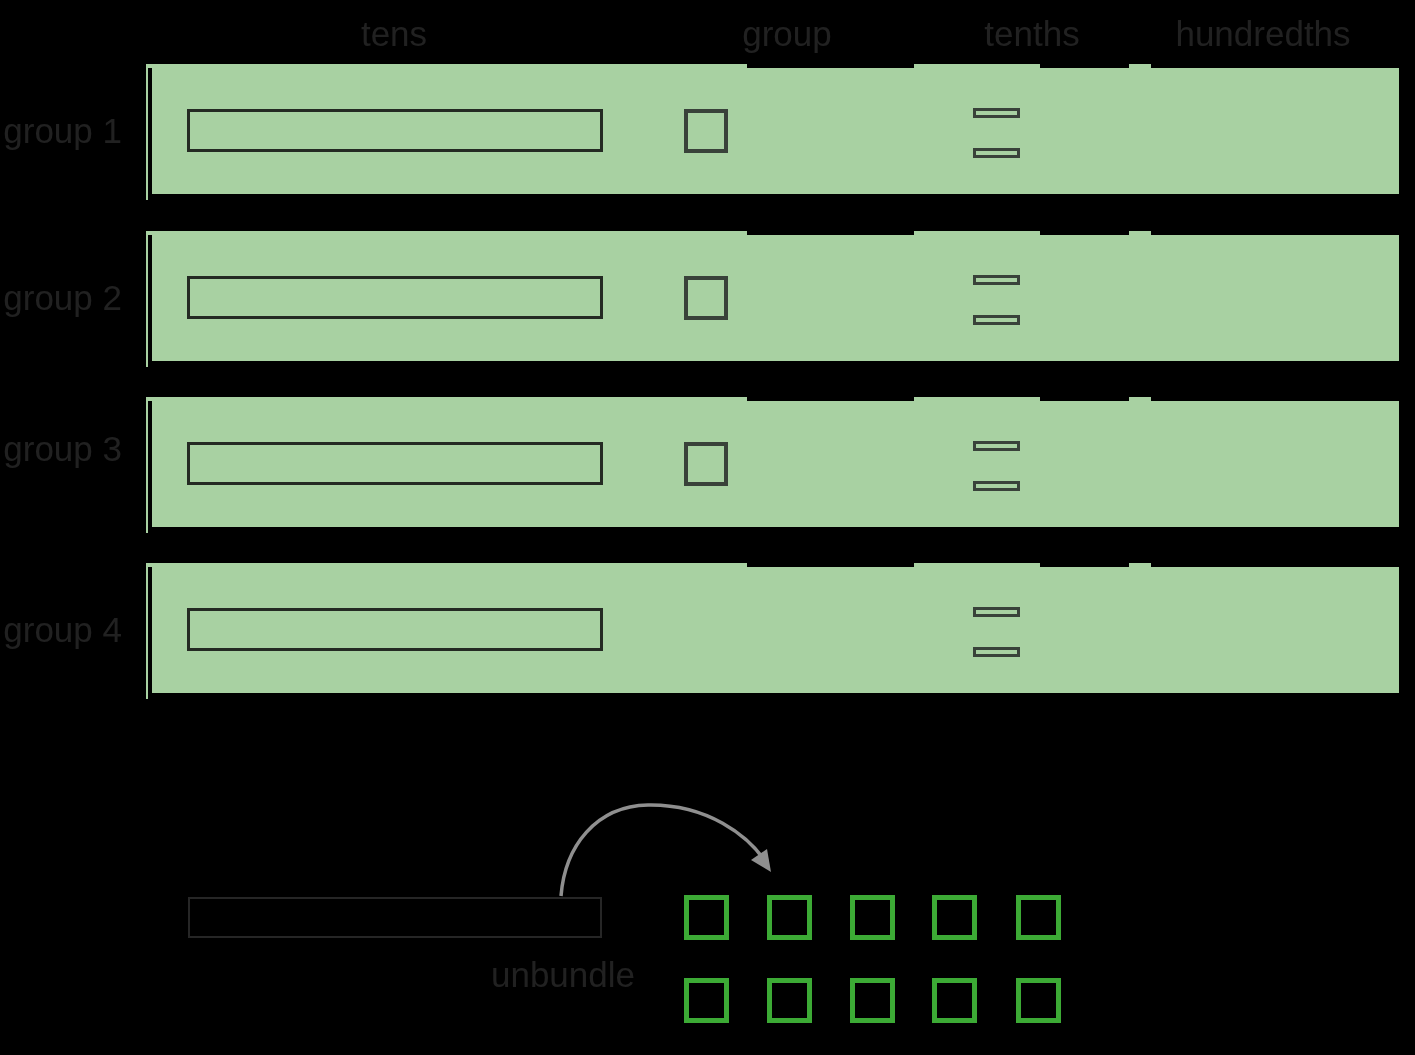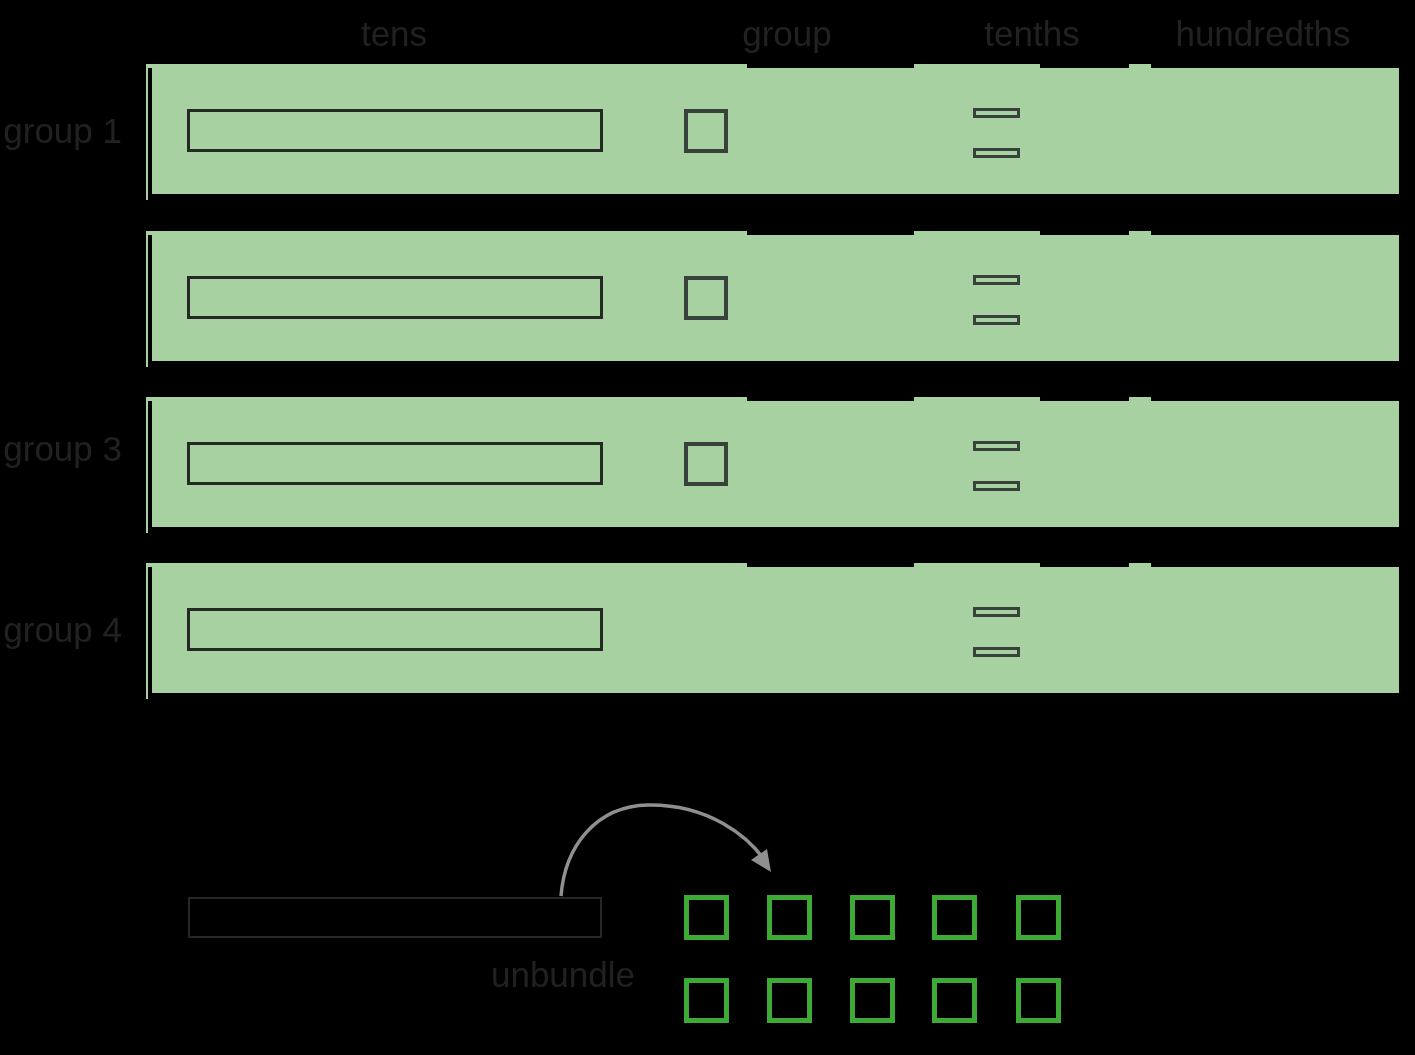--- a/index.html
+++ b/index.html
@@ -115,15 +115,16 @@
       <div class="unit-square" style="left: 932px; top: 895px;"></div>
       <div class="unit-square" style="left: 1016px; top: 895px;"></div>
       <div class="unit-square" style="left: 684px; top: 978px;"></div>
       <div class="unit-square" style="left: 767px; top: 978px;"></div>
       <div class="unit-square" style="left: 850px; top: 978px;"></div>
       <div class="unit-square" style="left: 932px; top: 978px;"></div>
       <div class="unit-square" style="left: 1016px; top: 978px;"></div>
     </div>
 
 <div class="group-label" style="top: 68px; line-height: 126px;">group 1</div>
+    <div class="group-label" style="top: 235px; line-height: 126px;">group 2</div>
     <div class="group-label" style="top: 386px; line-height: 126px;">group 3</div>
     <div class="group-label" style="top: 567px; line-height: 126px;">group 4</div>
   </div>
 
 </body></html>

